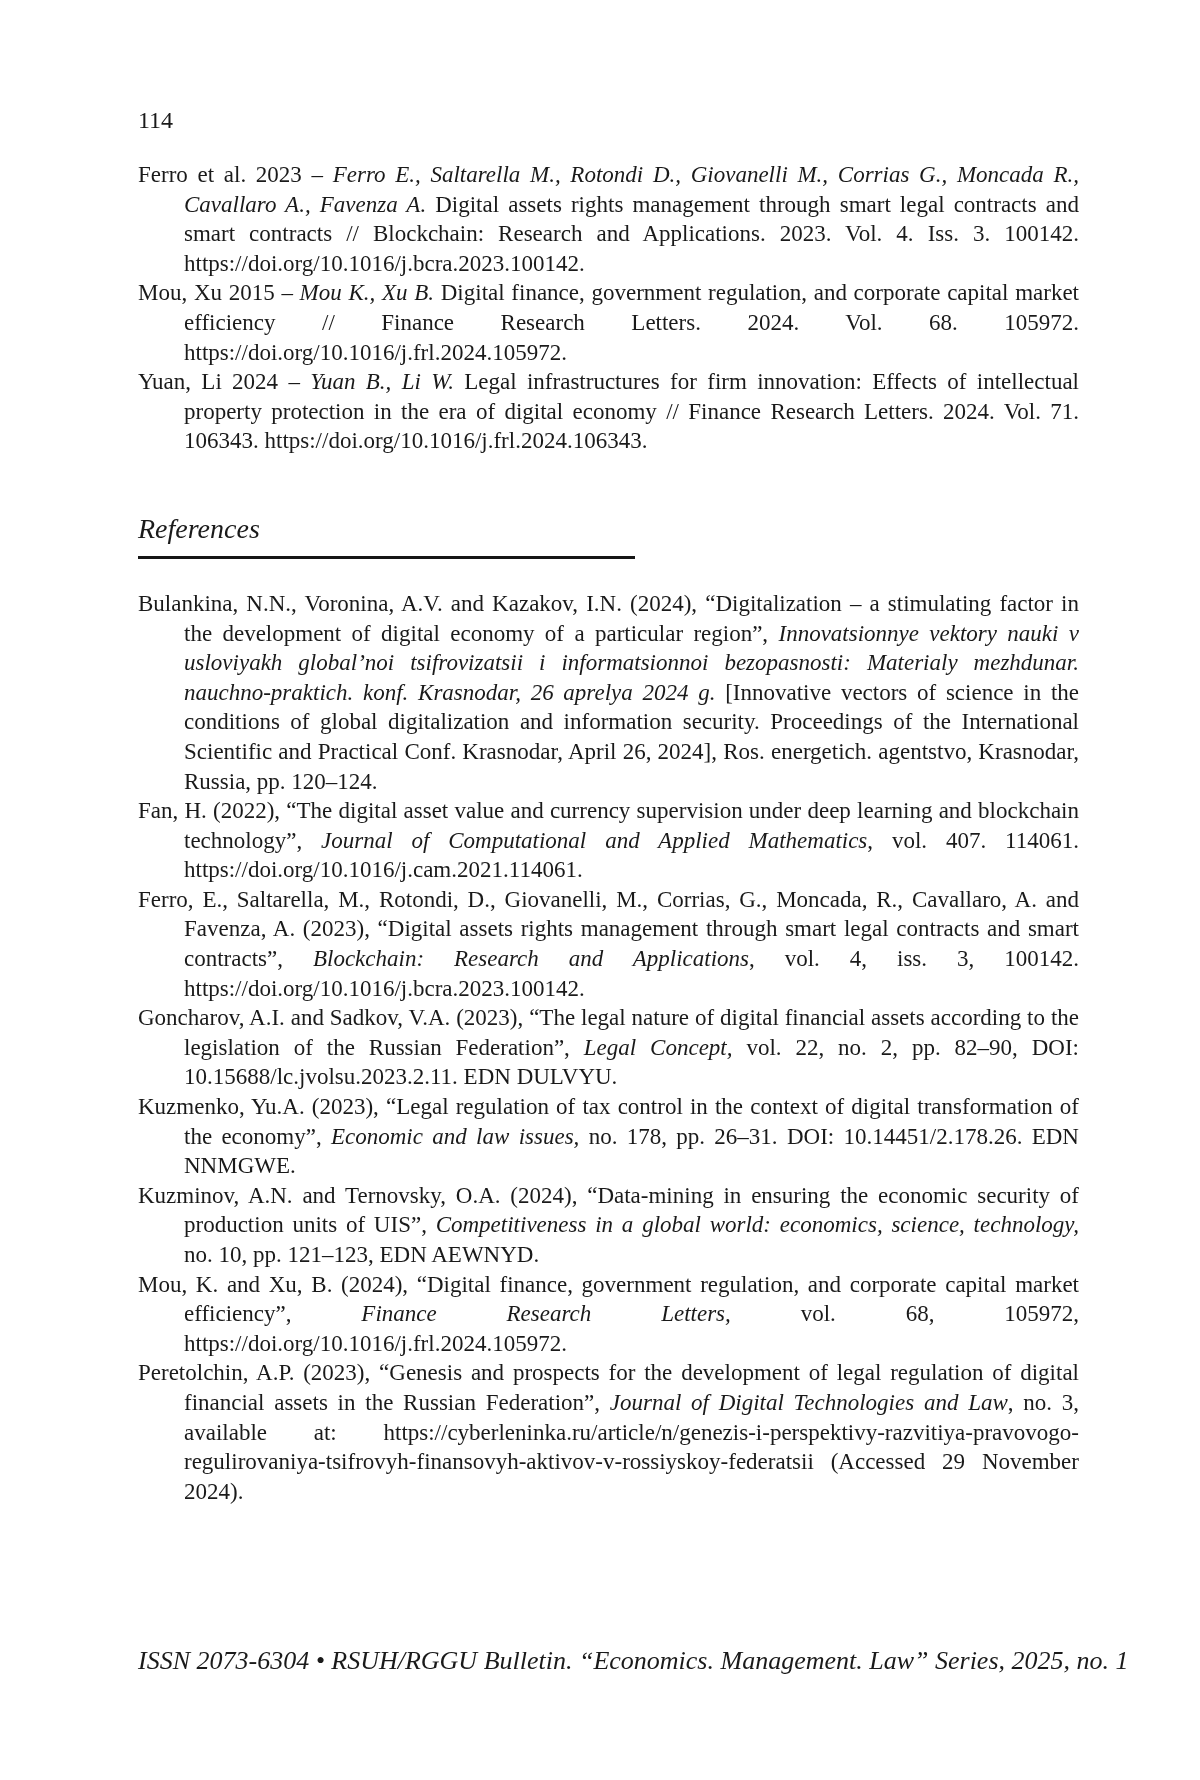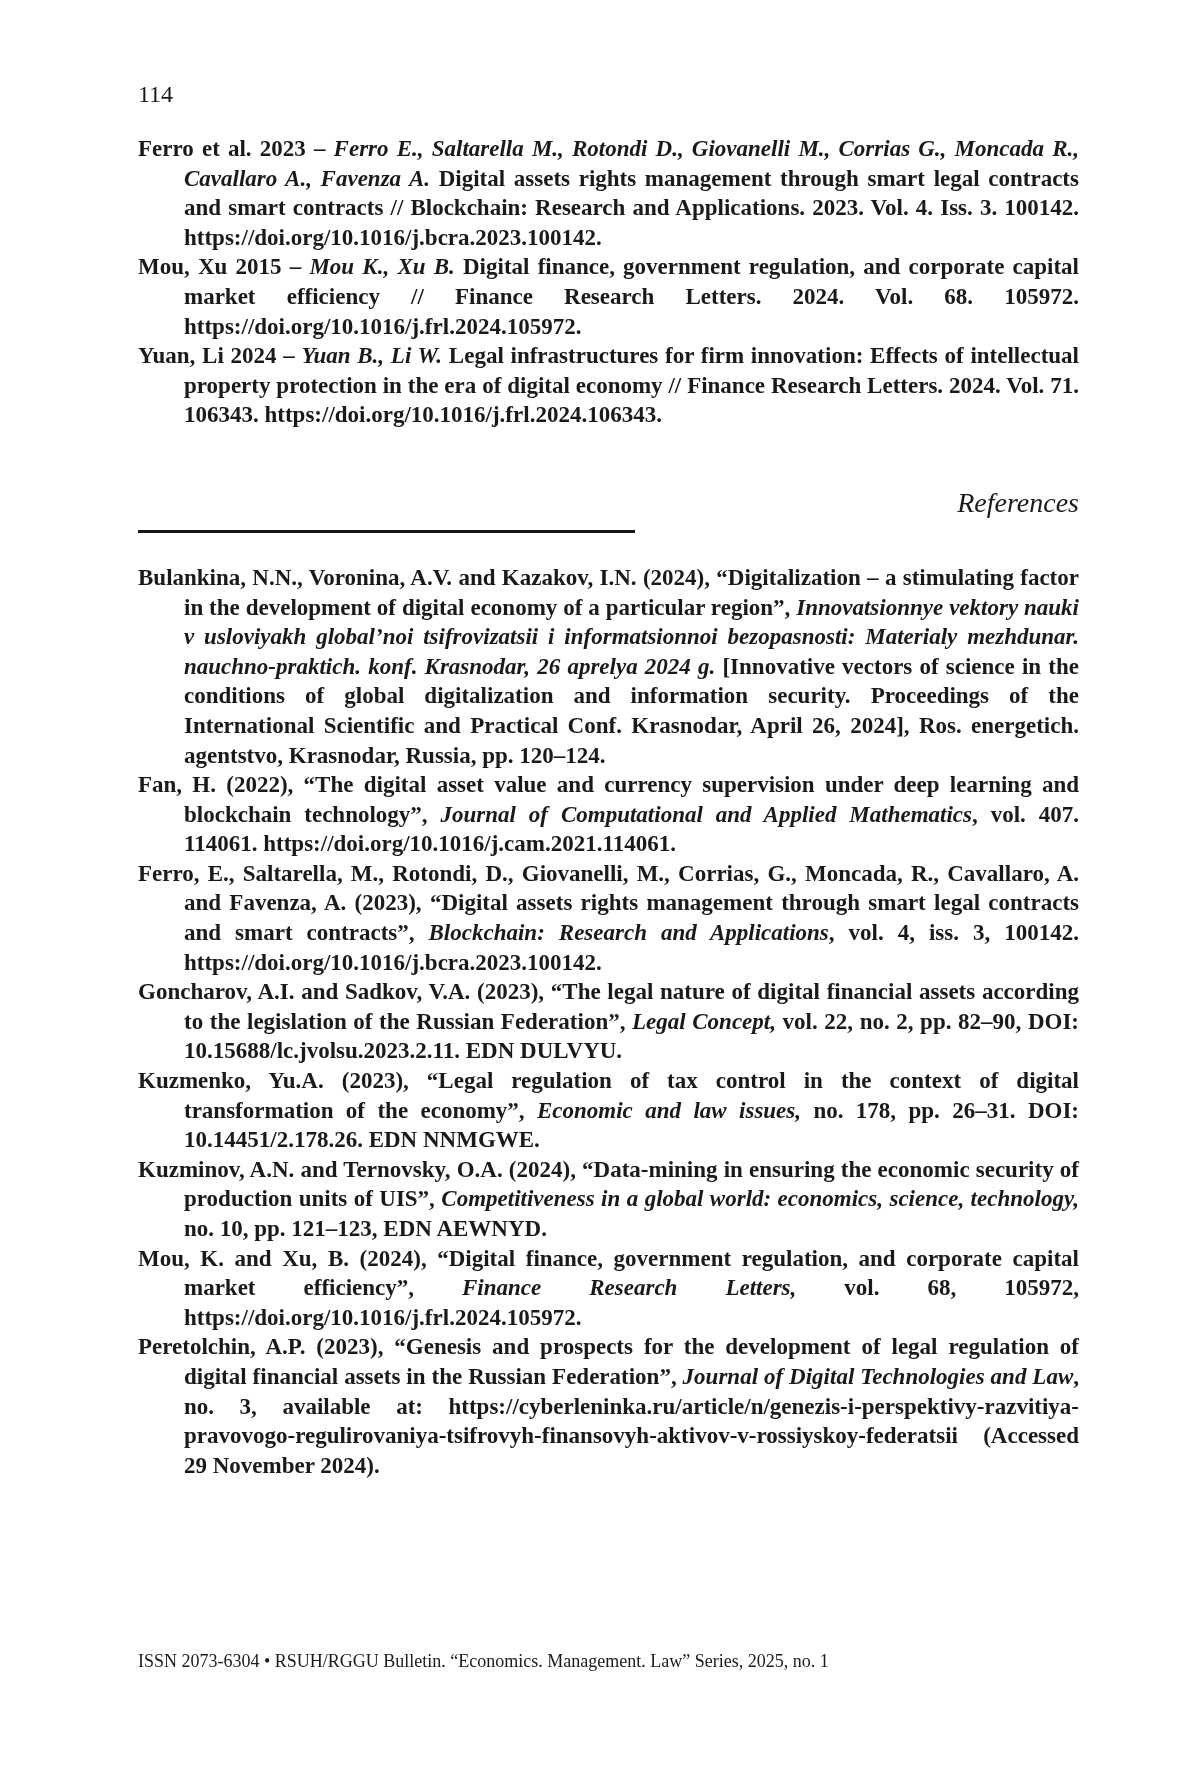--- a/index.html
+++ b/index.html
@@ -12,68 +12,67 @@
     width: 1200px;
     height: 1780px;
     background: #ffffff;
     color: #1a1a1a;
     font-family: "Liberation Serif", "DejaVu Serif", serif;
     overflow: hidden;
   }
   .content {
     position: absolute;
     left: 138px;
-    top: 80px;
+    top: 106px;
     width: 941px;
   }
   .running-header {
     display: flex;
     justify-content: space-between;
     align-items: baseline;
     font-size: 24px;
     line-height: 28px;
   }
   .bib {
     margin-top: 26px;
     font-size: 23px;
     line-height: 29.6px;
     text-align: justify;
   }
   .entry {
     margin: 0;
     padding-left: 46px;
     text-indent: -46px;
-    font-weight: bold;
   }
   .entry i { font-style: italic; }
   .refs-heading {
     margin: 56px 0 0 0;
     font-weight: normal;
     font-style: italic;
     font-size: 28px;
     line-height: 34px;
-    text-align: right;
   }
   .refs-rule {
     width: 497px;
     height: 3px;
     background: #161616;
     margin-top: 10px;
   }
   .refs {
     margin-top: 30px;
   }
   .page-footer {
     position: absolute;
     left: 138px;
     top: 1648px;
     width: 941px;
-    font-size: 18px;
+    font-size: 26px;
     line-height: 26px;
     white-space: nowrap;
+    font-style: italic;
   }
 </style>
 </head>
 <body>
 
 <div class="page">
   <div class="content">
 
     <div class="running-header">
       <span>114</span>

